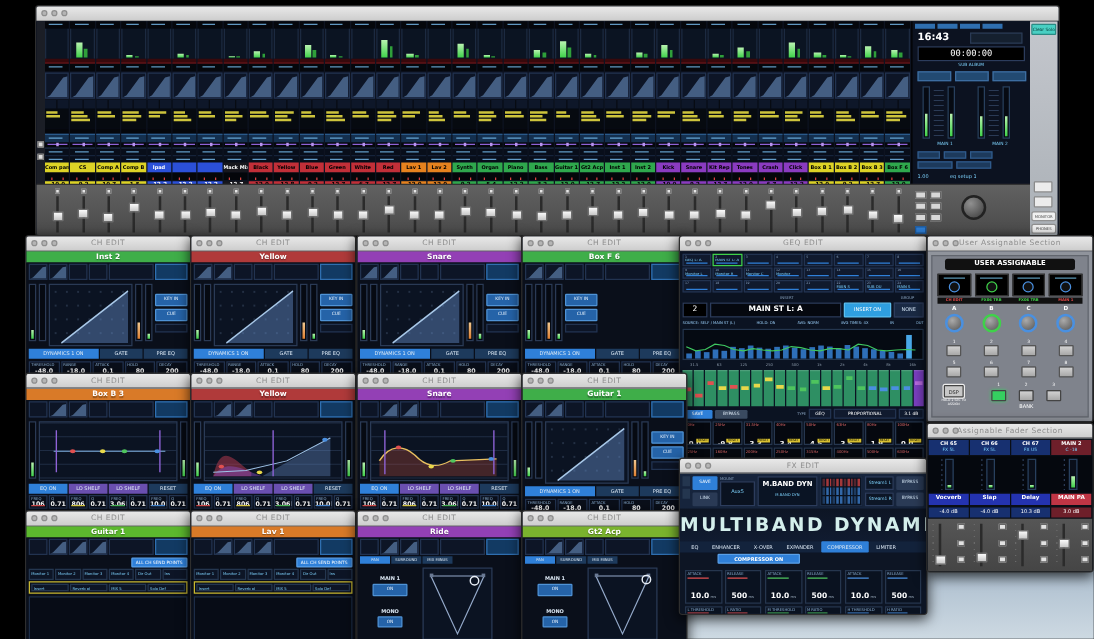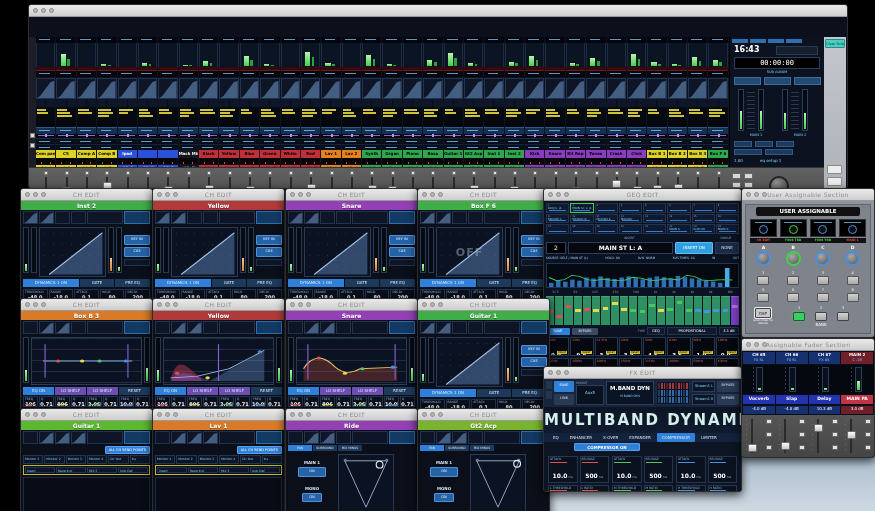--- a/index.html
+++ b/index.html
@@ -63,21 +63,21 @@
   .pval{font-size:5px;color:#fff;font-weight:bold;line-height:6px;text-align:center;white-space:nowrap;}
   .pund{position:absolute;bottom:1px;left:10%;width:80%;height:1px;}
   .microtxt{font-size:3.5px;color:#7fd4ff;white-space:nowrap;overflow:hidden;}
   .knob{border-radius:50%;background:#1d2636;box-sizing:border-box;position:relative;}
 </style>
 </head>
 <body>
 
 <div id="wallpaper" class="abs" style="left:535px;top:406px;width:340px;height:105px;background:linear-gradient(180deg,#8fa6bd,#cdd9e2);z-index:0;"></div>
 
-<div id="mixer-window" class="win" style="left:28px;top:4px;width:818px;height:183px;z-index:1;gap:20px;">
+<div id="mixer-window" class="win" style="left:28px;top:4px;width:818px;height:183px;z-index:1;">
     <div class="tbar">
       <div class="dots">
         <div class="dot"></div>
         <div class="dot"></div>
         <div class="dot"></div>
       </div>
     </div>
     <div class="mixcontent">
       <div class="abs rail">
         <div style="position: absolute; left: 1px; top: 96px; width: 5px; height: 5px; background: rgb(222, 222, 222); border: 1px solid rgb(119, 119, 119); box-sizing: border-box;"></div>
@@ -2755,24 +2755,20 @@
         <div class="thbox" style="width: 15px;"></div>
         <div class="thbox" style="width: 15px;"></div>
         <div class="thbox" style="flex: 1 1 0%;"></div>
         <div class="thbox" style="width: 26px; background: rgb(18, 58, 99); border-color: rgb(47, 111, 176);"></div>
       </div>
       <div style="display: flex; gap: 2px; padding: 2px; height: 50px; flex: 0 0 auto;">
         <div class="vmeter" style="height: 46px;">
           <div class="vfill" style="height: 15%;"></div>
         </div>
         <div class="vmeter" style="height: 46px;"></div>
-        <div class="dgraph"><svg viewBox="0 0 100 60" preserveAspectRatio="none" width="100%" height="100%">
-            <polygon points="14,58 96,6 96,58" fill="rgba(100,140,200,0.45)"></polygon>
-            <polyline points="14,58 96,6" stroke="#a8c8e8" stroke-width="1.5" fill="none"></polyline>
-          </svg><div class="offmark">OFF</div></div>
         <div class="vmeter" style="height: 46px;">
           <div class="vfill" style="height: 30%; background: linear-gradient(rgb(240, 200, 144), rgb(224, 128, 48));"></div>
         </div>
         <div class="vmeter" style="height: 46px;">
           <div class="vfill" style="height: 10%;"></div>
         </div>
         <div style="width: 26px; display: flex; flex-direction: column; gap: 2px; padding-top: 8px;">
           <div class="bluebtn">KEY IN</div>
           <div class="bluebtn">CUE</div>
           <div class="thbox" style="height: 7px;"></div>

